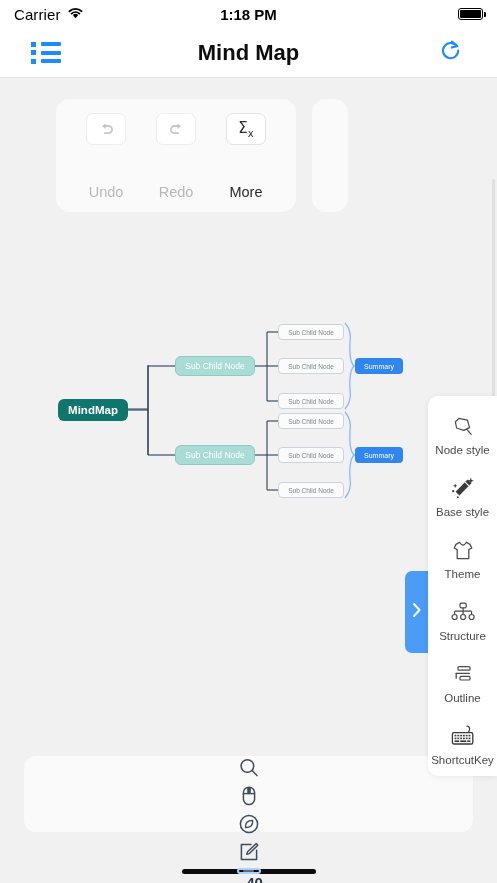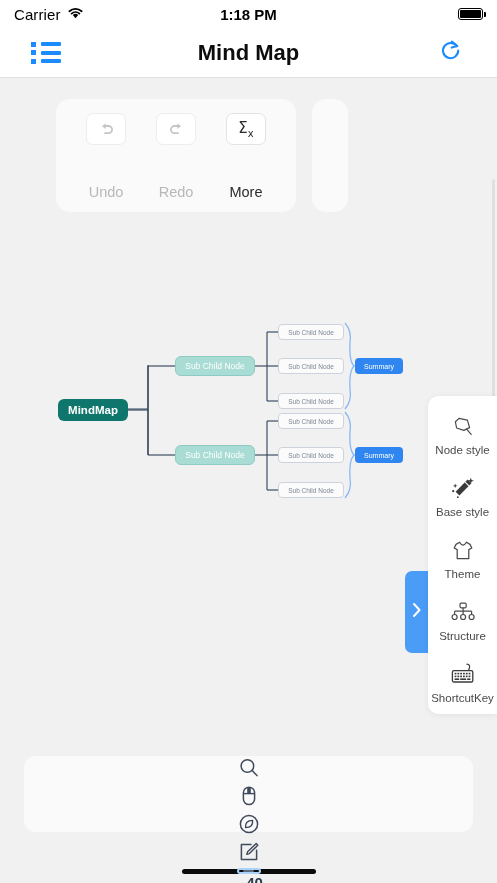--- a/index.html
+++ b/index.html
@@ -324,20 +324,31 @@
           <rect x="10" y="2.2" width="6.2" height="4.6" rx="1.2" stroke="#4a4a4a" stroke-width="1.2" fill="none"></rect>
           <path d="M13.1 6.8 V10.2 M4.6 10.2 H21.6 M4.6 10.2 V13.4 M13.1 10.2 V13.4 M21.6 10.2 V13.4" stroke="#4a4a4a" stroke-width="1.2" fill="none"></path>
           <circle cx="4.6" cy="16" r="2.5" stroke="#4a4a4a" stroke-width="1.2" fill="none"></circle>
           <circle cx="13.1" cy="16" r="2.5" stroke="#4a4a4a" stroke-width="1.2" fill="none"></circle>
           <circle cx="21.6" cy="16" r="2.5" stroke="#4a4a4a" stroke-width="1.2" fill="none"></circle>
         </svg>
       </span>
       <span class="lb">Structure</span>
     </div>
 
+    <div class="rp-item">
+      <span class="ic">
+        <svg width="24" height="22" viewBox="0 0 24 22">
+          <rect x="7" y="2.6" width="12" height="3.6" rx="1" stroke="#4a4a4a" stroke-width="1.2" fill="none"></rect>
+          <path d="M5.2 9.4 H18.4" stroke="#4a4a4a" stroke-width="1.3" stroke-linecap="round"></path>
+          <rect x="9" y="12.4" width="10" height="3.6" rx="1" stroke="#4a4a4a" stroke-width="1.2" fill="none"></rect>
+          <path d="M5.2 9.4 V14.2" stroke="#4a4a4a" stroke-width="1.3" stroke-linecap="round"></path>
+        </svg>
+      </span>
+      <span class="lb">Outline</span>
+    </div>
 
     <div class="rp-item">
       <span class="ic">
         <svg width="27" height="23" viewBox="0 0 27 23">
           <path d="M18 1.2 Q21.4 1.6 20.4 5 L19.6 7.2" stroke="#3a3a3a" stroke-width="1.2" fill="none" stroke-linecap="round"></path>
           <rect x="3.4" y="7.6" width="20.4" height="11.4" rx="1.6" stroke="#3a3a3a" stroke-width="1.3" fill="none"></rect>
           <g fill="#3a3a3a">
             <rect x="5.6" y="9.8" width="1.8" height="1.6"></rect>
               <rect x="8.4" y="9.8" width="1.8" height="1.6"></rect>
             <rect x="11.2" y="9.8" width="1.8" height="1.6"></rect>

